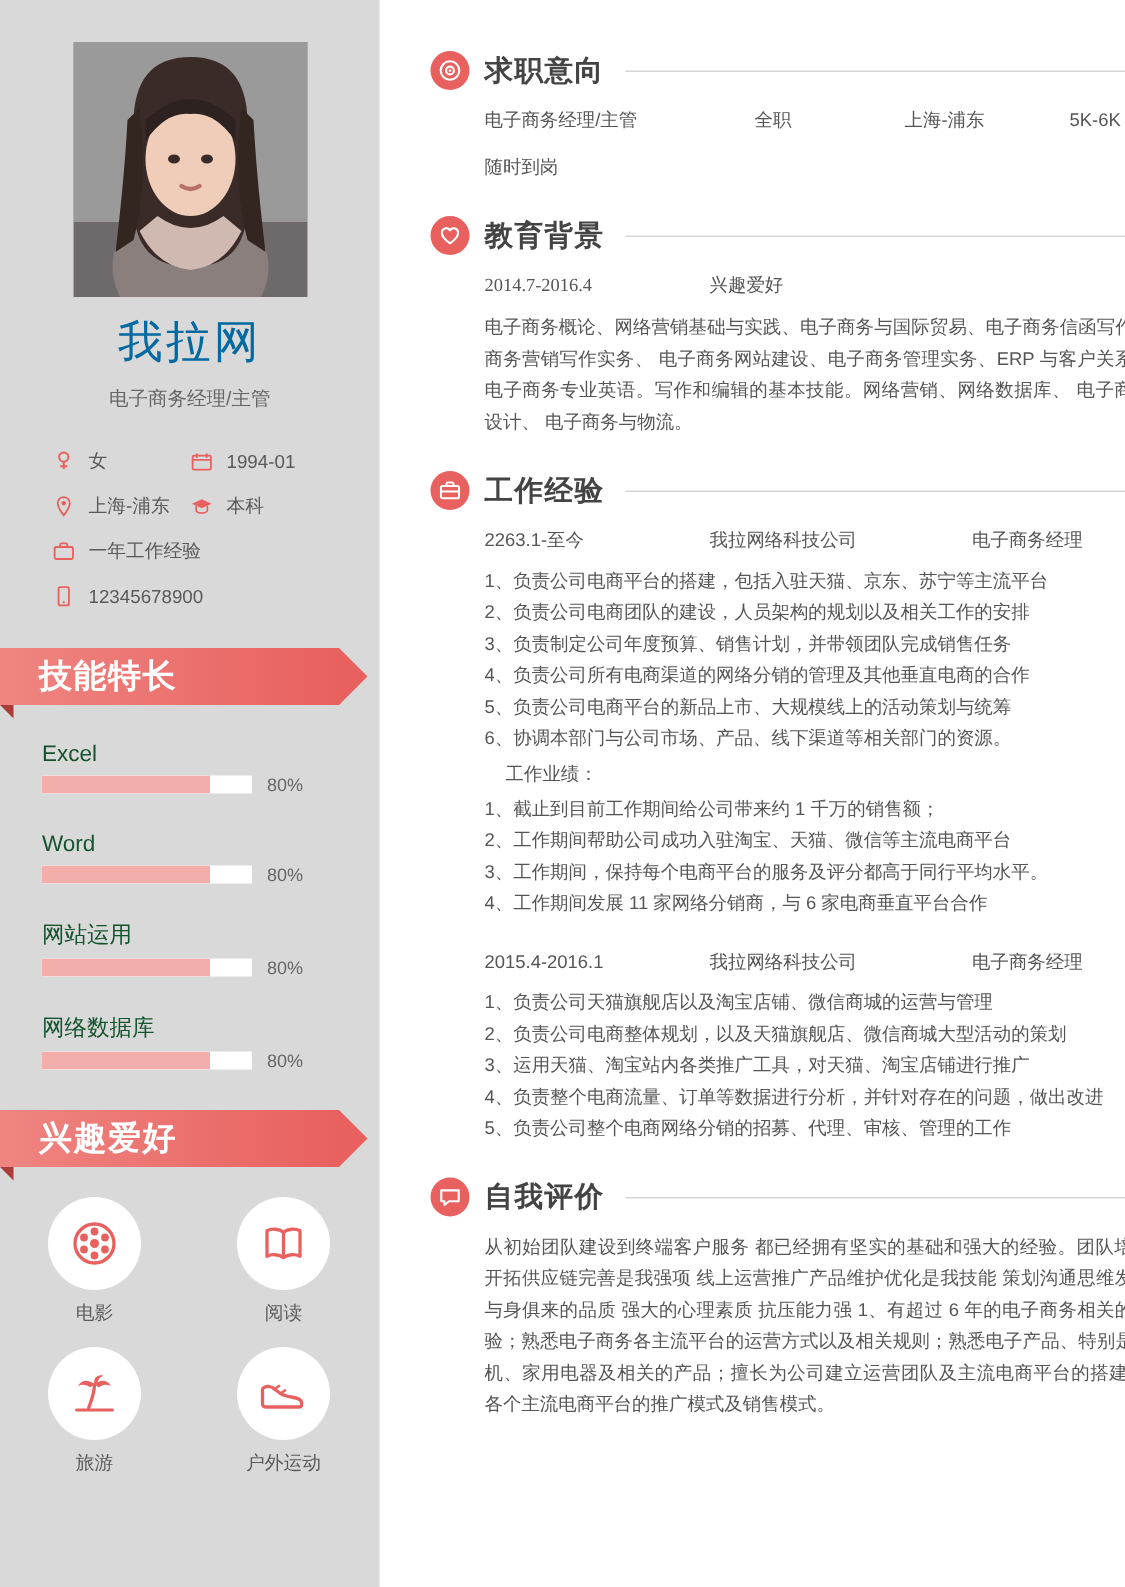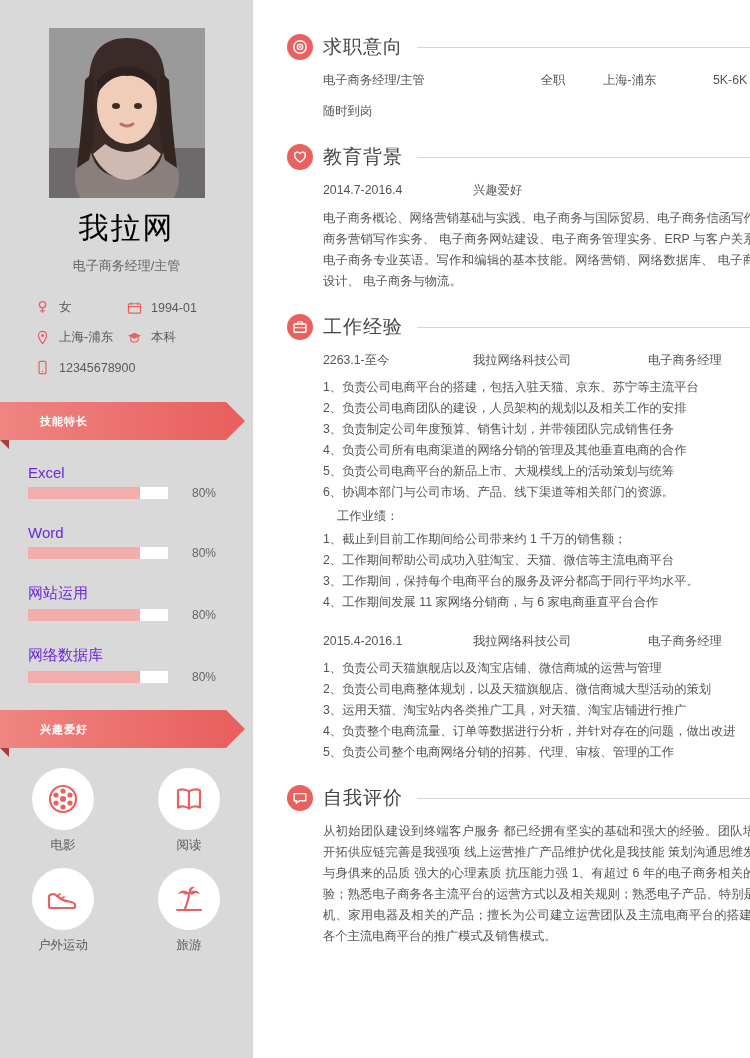--- a/index.html
+++ b/index.html
@@ -25,21 +25,21 @@
     margin:28px auto 0 auto;
     overflow:hidden;
     position:relative;
     background:#8e8e8e;
   }
   .photo-wrap svg { display:block; }
 
   .name {
     text-align:center;
     font-size:30px;
-    color:#000000;
+    color:#0369a1;
     letter-spacing:2px;
     margin-top:10px;
     font-weight:normal;
   }
   .job-title {
     text-align:center;
     font-size:13px;
     color:#666;
     margin-top:8px;
   }
@@ -74,23 +74,23 @@
   .ribbon {
     position:relative;
     width:226px;
     height:38px;
     margin-top:26px;
     margin-left:0;
     background:linear-gradient(90deg,#ef8581 0%, #e8615f 100%);
     display:flex;
     align-items:center;
     color:#fff;
-    font-size:11px;
+    font-size:22px;
     font-weight:bold;
-    padding-left:40px;
+    padding-left:26px;
     letter-spacing:1px;
   }
   .ribbon:after {
     content:"";
     position:absolute;
     right:-19px; top:0;
     width:0; height:0;
     border-top:19px solid transparent;
     border-bottom:19px solid transparent;
     border-left:19px solid #e8615f;
@@ -99,33 +99,33 @@
     content:"";
     position:absolute;
     left:0; bottom:-9px;
     width:0; height:0;
     border-left:9px solid transparent;
     border-top:9px solid #a83d3c;
   }
 
   .skills { margin:18px 0 0 28px; width:200px; }
   .skill { margin-bottom:14px; }
-  .skill-name { font-size:15px; color:#6d28d9; margin-bottom:5px;margin-top:24px; }
+  .skill-name { font-size:15px; color:#14532d; margin-bottom:5px;margin-top:24px; }
   .skill-bar-row { display:flex; align-items:center; }
   .skill-bar {
     width:140px; height:12px;
     background:#ffffff;
     position:relative;
     overflow:hidden;
   }
   .skill-fill {
     height:100%;
     background:#f3aeac;
   }
-  .skill-pct { font-size:12px; color:#666; margin-left:24px; }
+  .skill-pct { font-size:12px; color:#666; margin-left:10px; }
 
   .hobbies {
     margin:20px 0 0 0;
     display:flex;
     flex-wrap:wrap;
     width:253px;
   }
   .hobby {
     width:126px;
     text-align:center;
@@ -156,21 +156,21 @@
     border-radius:50%;
     background:#e8615f;
     color:#fff;
     display:flex; align-items:center; justify-content:center;
     margin-right:10px;
     flex:0 0 26px;
   }
   .sec-title {
     font-size:19px;
     color:#444;
-    font-weight:normal;
+    font-weight:bold;
     letter-spacing:1px;
   }
   .sec-rule {
     flex:1;
     height:1px;
     background:#d6d6d6;
     margin-left:14px;
   }
   .sec-body {
     font-size:12.3px;
@@ -178,29 +178,29 @@
     color:#555;
     padding-left:36px;
     margin-top:10px;
     margin-bottom:22px;
   }
   .row3 {
     display:flex;
     margin-bottom:10px;
   }
   .row3 .c1 { width:180px; }
-  .row3 .c2 { width:100px;text-align:center; }
+  .row3 .c2 { width:100px; }
   .row3 .c3 { width:110px; }
   .row3 .c4 { width:80px; }
 
   .edu-row {
     display:flex;
     margin-bottom:7px;
   }
-  .edu-row .d { width:150px; }
+  .edu-row .d { width:150px;font-family:Liberation Serif, serif; }
   .edu-row .s { width:175px; }
   .edu-row .m { }
 
   .exp-block { margin-bottom:18px; }
   .exp-head {
     display:flex;
     margin-bottom:6px;
   }
   .exp-head .d { width:150px; }
   .exp-head .c { width:175px; }
@@ -273,20 +273,31 @@
           <span class="ic">
             <svg width="15" height="15" viewBox="0 0 16 16">
                 <path d="M8 3L15 6.2 8 9.4 1 6.2z" fill="#e8615f"></path>
                 <path d="M4 7.6v3.2c0 1.1 1.8 2 4 2s4-.9 4-2V7.6" fill="none" stroke="#e8615f" stroke-width="1.2"></path>
               </svg>
           </span>
           <span>本科</span>
         </div>
       </div>
 
+      <div class="info-row">
+        <div class="info-cell">
+          <span class="ic">
+            <svg width="15" height="15" viewBox="0 0 16 16">
+                <rect x="1.5" y="5" width="13" height="8.5" rx="1" fill="none" stroke="#e8615f" stroke-width="1.3"></rect>
+                <path d="M5.5 5V3.4a1 1 0 011-1h3a1 1 0 011 1V5" fill="none" stroke="#e8615f" stroke-width="1.3"></path>
+              </svg>
+          </span>
+          <span>一年工作经验</span>
+        </div>
+      </div>
 
       <div class="info-row">
         <div class="info-cell">
           <span class="ic">
             <svg width="15" height="15" viewBox="0 0 16 16">
                 <rect x="4.3" y="1.5" width="7.4" height="13" rx="1.2" fill="none" stroke="#e8615f" stroke-width="1.3"></rect>
                 <circle cx="8" cy="12.3" r="0.8" fill="#e8615f"></circle>
               </svg>
           </span>
           <span>12345678900</span>
@@ -359,38 +370,38 @@
         <div class="hobby-circle">
           <svg width="32" height="32" viewBox="0 0 32 32">
               <path d="M16 8.5C13 6 8 6 5 7.5v17C8 23 13 23 16 25.5 19 23 24 23 27 24.5v-17C24 6 19 6 16 8.5z" fill="none" stroke="#e8615f" stroke-width="2.2" stroke-linejoin="round"></path>
               <path d="M16 8.5v17" stroke="#e8615f" stroke-width="2.2"></path>
             </svg>
         </div>
         <div class="hobby-label">阅读</div>
       </div>
       <div class="hobby">
         <div class="hobby-circle">
-          <svg width="34" height="34" viewBox="0 0 34 34">
-              <path d="M4 13c2-1 5-1 7 1l4 3c2 1.5 5 2 8 2.5 3 .5 6 1.5 6 3.5v1.5c0 1-.8 1.5-2 1.5H5c-1 0-2-.7-2-1.8V14.5C3 13.6 3.4 13.3 4 13z" fill="none" stroke="#e8615f" stroke-width="2.2" stroke-linejoin="round"></path>
-              <path d="M11 14l3-2M15 17l3-2" stroke="#e8615f" stroke-width="1.8" stroke-linecap="round"></path>
-            </svg>
-        </div>
-        <div class="hobby-label">户外运动</div>
-      </div>
-      <div class="hobby">
-        <div class="hobby-circle">
           <svg width="32" height="32" viewBox="0 0 32 32">
               <path d="M16 10c0 6-2 10-4 16" stroke="#e8615f" stroke-width="2.2" fill="none" stroke-linecap="round"></path>
               <path d="M16 10C12 6 7 7 5 11c3-1.5 6-1 8 1" fill="#e8615f"></path>
               <path d="M16 10c4-4 9-3 11 1-3-1.5-6-1-8 1" fill="#e8615f"></path>
               <path d="M16 10c-1-4.5 2-7 6-6-2.5 1-4 3-4 5.5" fill="#e8615f"></path>
               <path d="M4 27h24" stroke="#e8615f" stroke-width="2" stroke-linecap="round"></path>
             </svg>
         </div>
         <div class="hobby-label">旅游</div>
+      </div>
+      <div class="hobby">
+        <div class="hobby-circle">
+          <svg width="34" height="34" viewBox="0 0 34 34">
+              <path d="M4 13c2-1 5-1 7 1l4 3c2 1.5 5 2 8 2.5 3 .5 6 1.5 6 3.5v1.5c0 1-.8 1.5-2 1.5H5c-1 0-2-.7-2-1.8V14.5C3 13.6 3.4 13.3 4 13z" fill="none" stroke="#e8615f" stroke-width="2.2" stroke-linejoin="round"></path>
+              <path d="M11 14l3-2M15 17l3-2" stroke="#e8615f" stroke-width="1.8" stroke-linecap="round"></path>
+            </svg>
+        </div>
+        <div class="hobby-label">户外运动</div>
       </div>
     </div>
 
   </div>
 
   <div class="main">
 
     <div class="sec-head">
       <div class="sec-icon">
         <svg width="16" height="16" viewBox="0 0 16 16">

